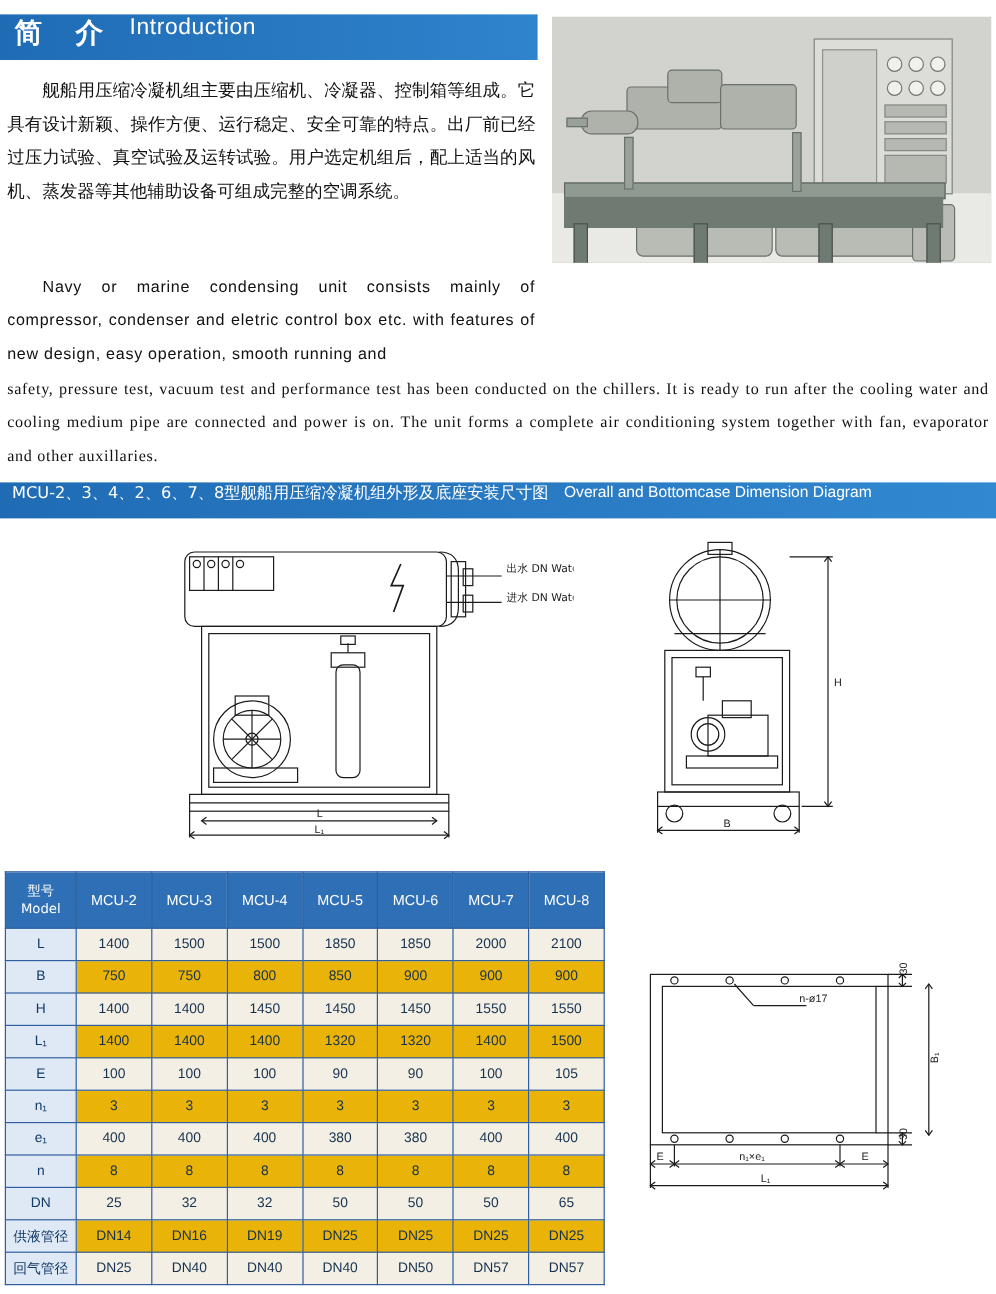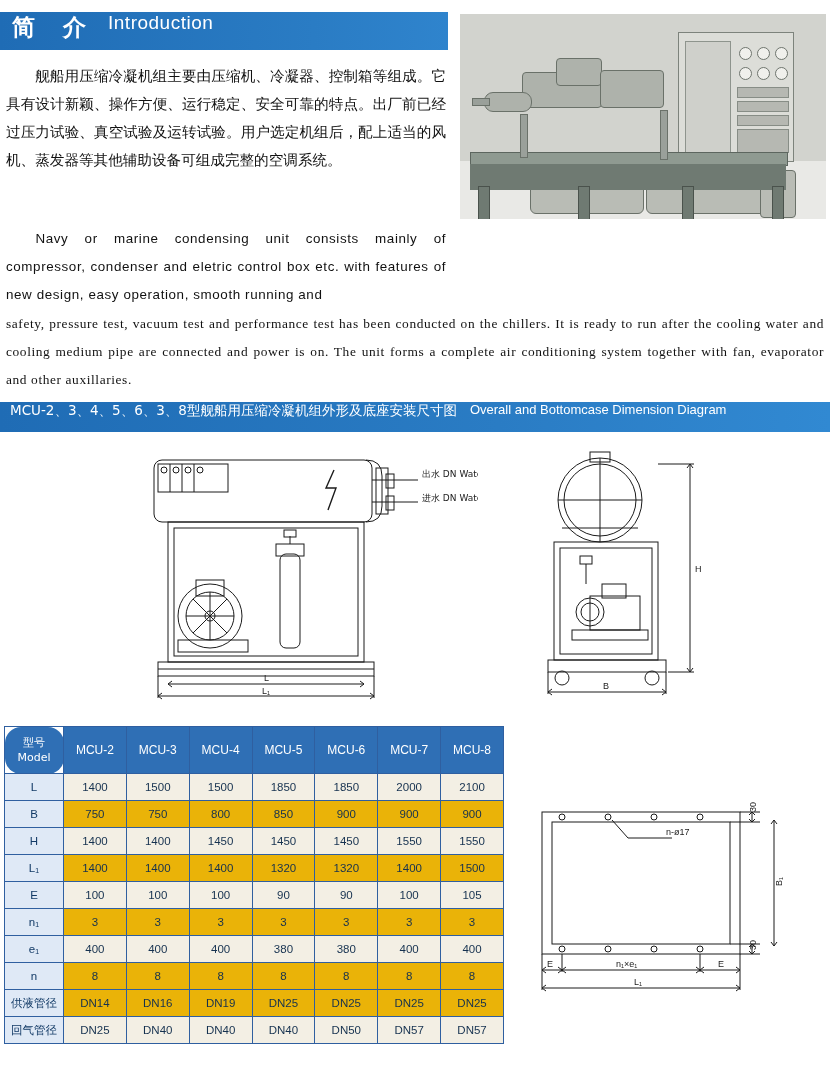--- a/index.html
+++ b/index.html
@@ -164,21 +164,20 @@
     color: #ffffff;
     font-weight: normal;
     font-size: 12px;
     height: 46px;
   }
   #spec-table thead th.modelhead {
     font-family: "DejaVu Sans", sans-serif;
     font-size: 11px;
     line-height: 15px;
     width: 58px;
-    border-radius: 16px;
   }
   #spec-table tbody th {
     background: #dfe9f6;
     color: #123a66;
     font-weight: normal;
     font-size: 11.5px;
   }
   #spec-table tbody th.cnlabel {
     font-family: "DejaVu Sans", sans-serif;
     font-size: 11.5px;
@@ -251,21 +250,21 @@
   <div class="leg" style="left:312px; top:172px;"></div>
   <div class="pipe" style="left:60px; top:100px; width:6px; height:42px;"></div>
   <div class="pipe" style="left:200px; top:96px; width:6px; height:48px;"></div>
 </div>
 
 <div id="intro-cn">舰船用压缩冷凝机组主要由压缩机、冷凝器、控制箱等组成。它具有设计新颖、操作方便、运行稳定、安全可靠的特点。出厂前已经过压力试验、真空试验及运转试验。用户选定机组后，配上适当的风机、蒸发器等其他辅助设备可组成完整的空调系统。</div>
 <div id="intro-en-col">Navy or marine condensing unit consists mainly of compressor, condenser and eletric control box etc. with features of new design, easy operation, smooth running and</div>
 <div id="intro-en-full">safety, pressure test, vacuum test and performance test has been conducted on the chillers. It is ready to run after the cooling water and cooling medium pipe are connected and power is on. The unit forms a complete air conditioning system together with fan, evaporator and other auxillaries.</div>
 
 <div class="section-bar" id="dim-bar">
-  <span class="cn2">MCU-2、3、4、5、6、3、8型舰船用压缩冷凝机组外形及底座安装尺寸图</span>
+  <span class="cn2">MCU-2、3、4、2、6、7、8型舰船用压缩冷凝机组外形及底座安装尺寸图</span>
   <span class="en2">Overall and Bottomcase Dimension Diagram</span>
 </div>
 
 <div class="draw" id="front-draw" style="left:118px; top:444px; width:360px; height:260px;">
   <svg width="360" height="260" viewBox="0 0 360 260">
     <g stroke="#1b1b1b" fill="none" stroke-width="1">
 
       <rect x="36" y="16" width="218" height="62" rx="8"></rect>
       <rect x="40" y="20" width="70" height="28"></rect>
       <line x1="52" y1="20" x2="52" y2="48"></line>
@@ -456,20 +455,30 @@
     </tr>
     <tr class="alt">
       <th>n</th>
       <td>8</td>
       <td>8</td>
       <td>8</td>
       <td>8</td>
       <td>8</td>
       <td>8</td>
       <td>8</td>
+    </tr>
+    <tr>
+      <th>DN</th>
+      <td>25</td>
+      <td>32</td>
+      <td>32</td>
+      <td>50</td>
+      <td>50</td>
+      <td>50</td>
+      <td>65</td>
     </tr>
     <tr class="alt">
       <th class="cnlabel">供液管径</th>
       <td>DN14</td>
       <td>DN16</td>
       <td>DN19</td>
       <td>DN25</td>
       <td>DN25</td>
       <td>DN25</td>
       <td>DN25</td>

